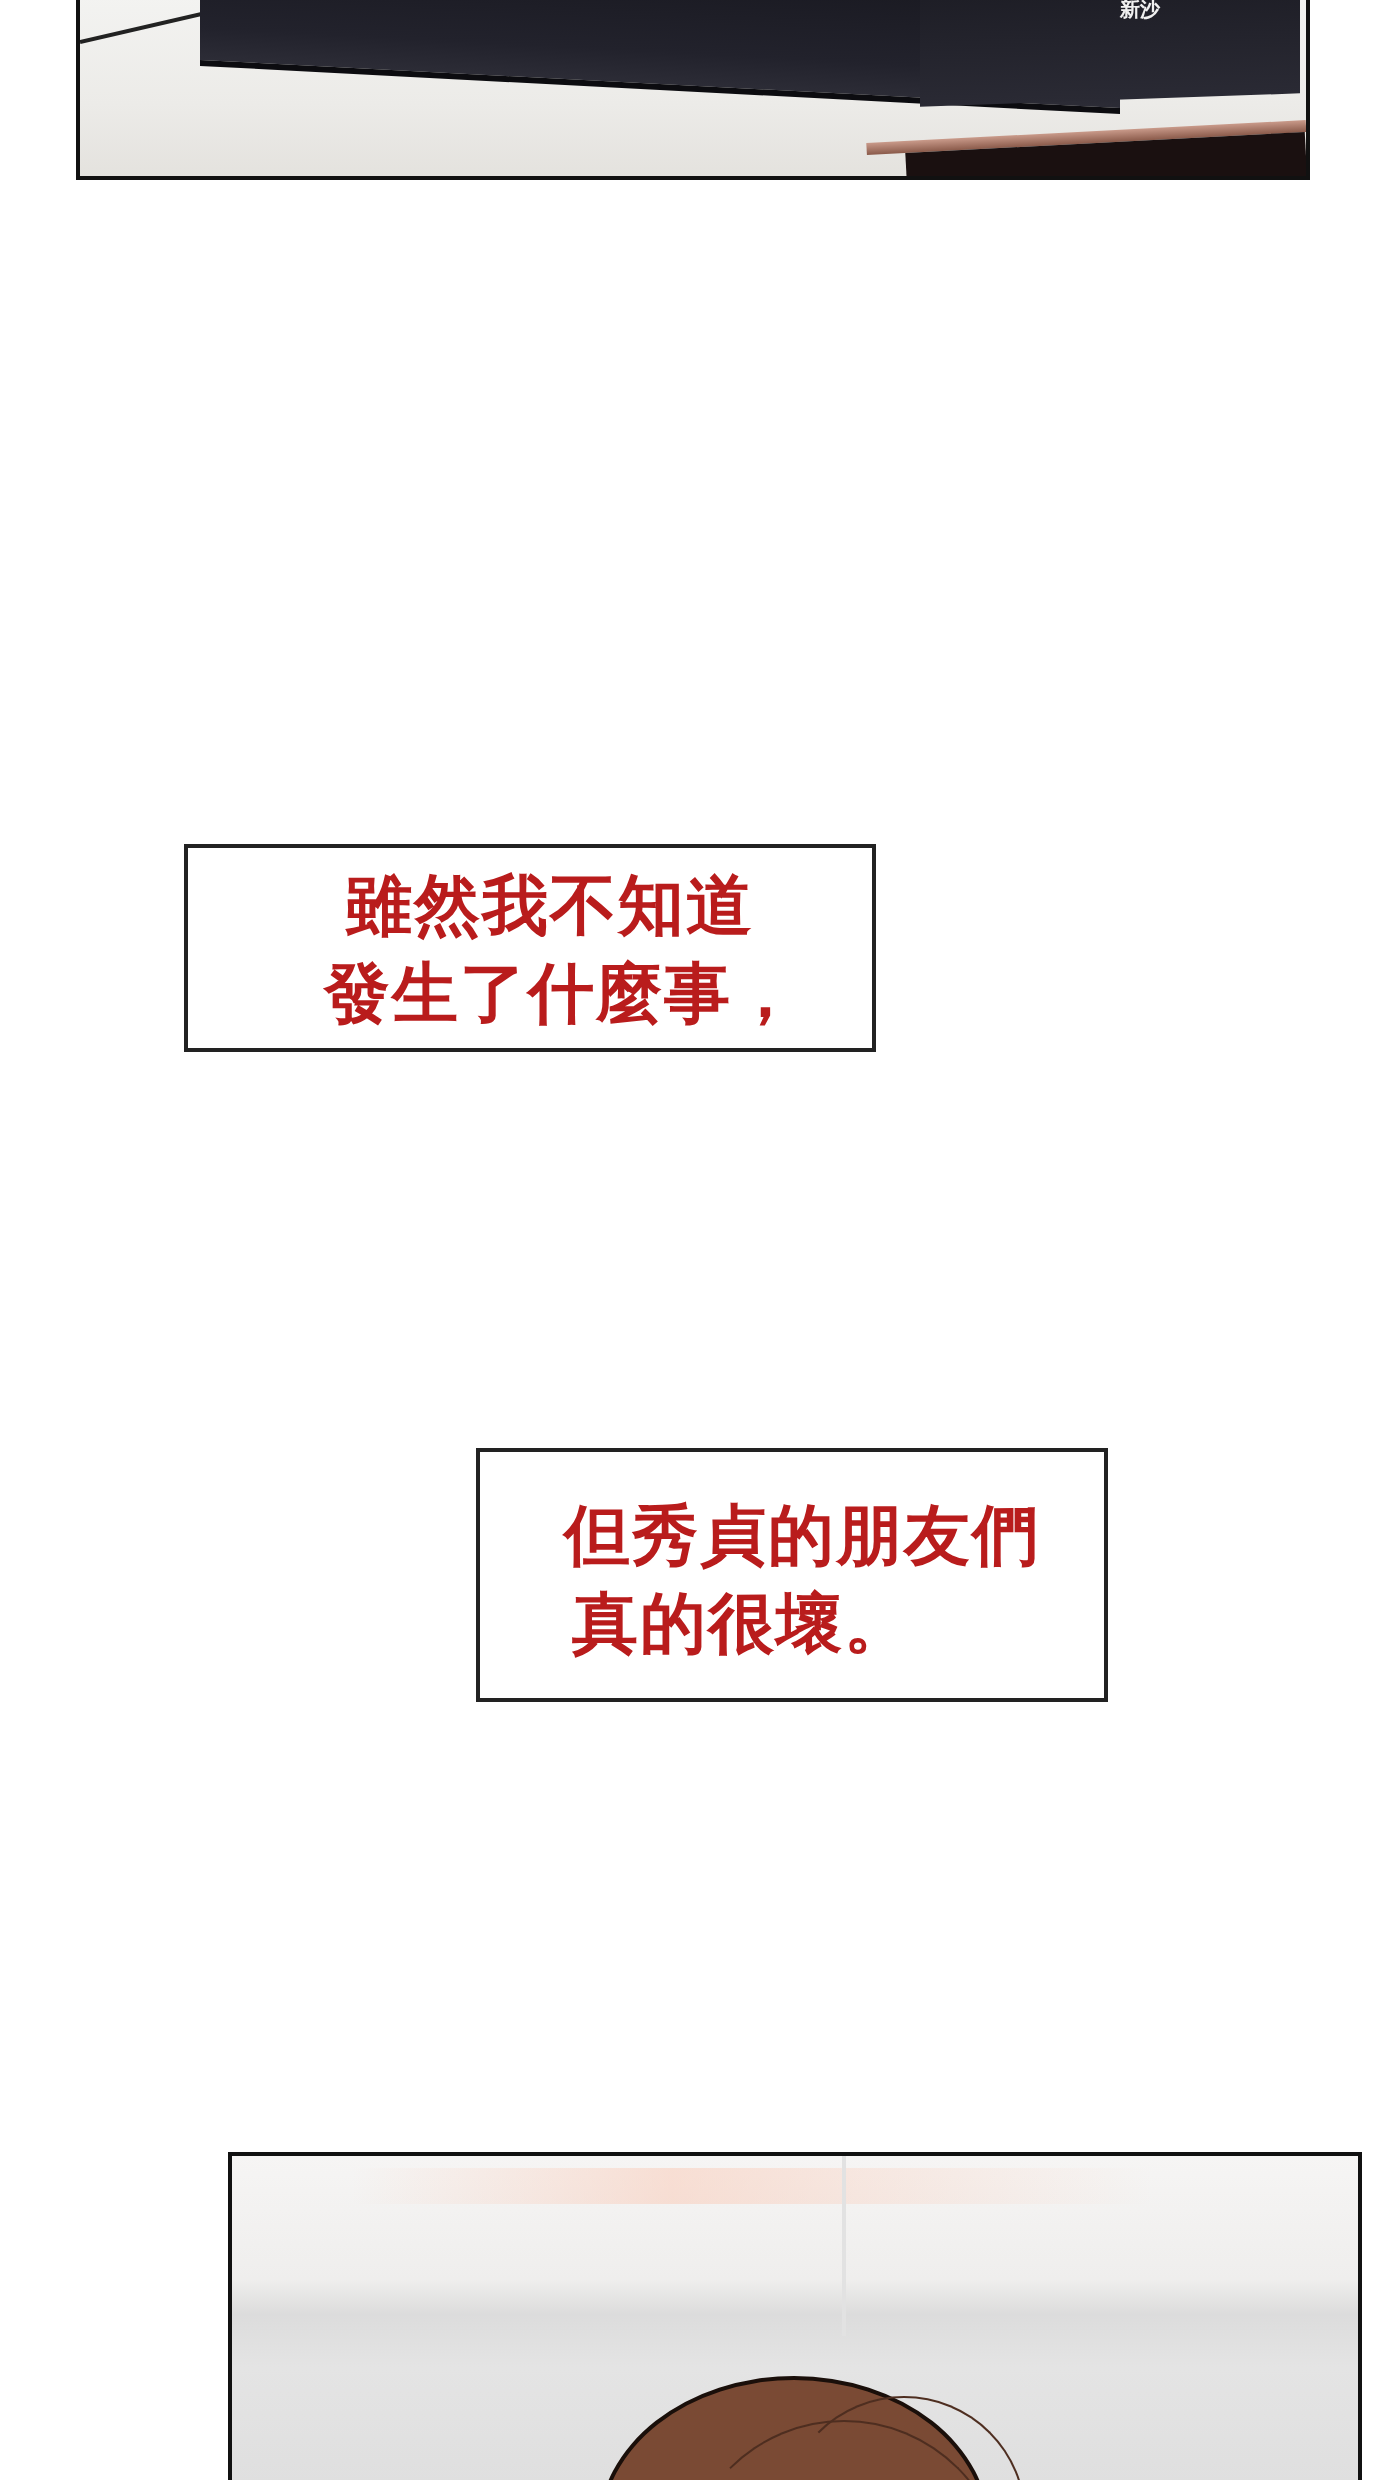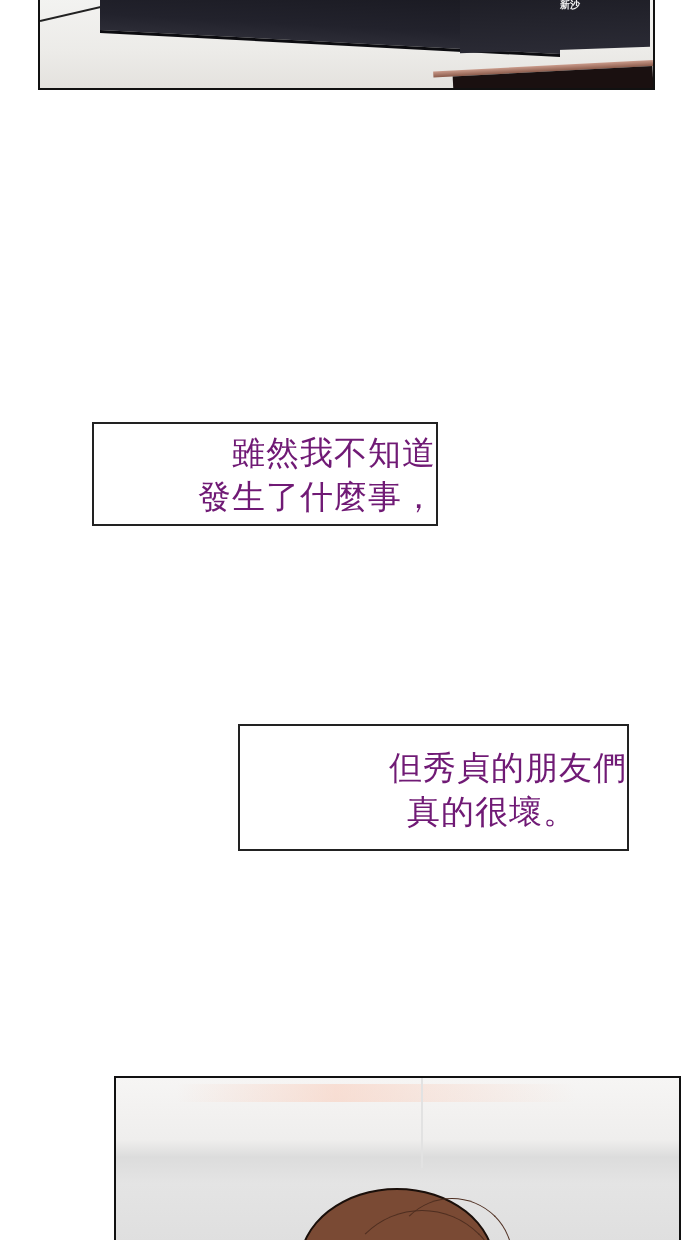--- a/index.html
+++ b/index.html
@@ -13,25 +13,25 @@
     transform: skewY(3deg); border-bottom:3px solid #0c0c10; }
   .tv-right { position:absolute; left:420px; top:-10px; width:190px; height:62px;
     background: linear-gradient(180deg,#1c1c24,#2a2a34); transform: skewY(-2deg); }
   .tv-label { position:absolute; color:#f0f0f0; font-size:10px; font-family:"DejaVu Sans",sans-serif; font-weight:bold; }
   .floor-line { position:absolute; left:0; top:22px; width:160px; height:2px; background:#222; transform:rotate(-13deg); transform-origin:left; }
   .shelf-edge { position:absolute; right:0; top:62px; width:220px; height:6px;
     background: linear-gradient(180deg,#c99a8a,#8a5a4a); transform: rotate(-3deg); transform-origin:right; }
   .shelf-dark { position:absolute; right:0; top:68px; width:200px; height:24px; background:#1a1010; transform: rotate(-3deg); transform-origin:right; }
 
   .caption { position:absolute; background:#fff; border:2px solid #222; box-sizing:border-box;
-    font-weight:normal; color:#701a75; font-size:33px; line-height:44px; text-align:right; }
+    font-weight:bold; color:#b91c1c; font-size:33px; line-height:44px; text-align:center; }
   #caption-1 { left:92px; top:422px; width:346px; height:104px; padding-top:7px; }
   #caption-1 .l1 { padding-left:20px; }
   #caption-1 .l2 { padding-left:0px;margin-left:32px; }
-  #caption-2 { left:238px; top:724px; width:391px; height:127px; padding-top:20px; }
+  #caption-2 { left:238px; top:724px; width:316px; height:127px; padding-top:20px; }
   #caption-2 .l1 { padding-left:10px; }
   #caption-2 .l2 { padding-right:50px; }
   .line { display:block; white-space:nowrap; letter-spacing:1px; }
 
   #panel-bottom { left:114px; top:1076px; width:567px; height:180px;
     background: linear-gradient(180deg,#f6f5f4 0%,#efeeed 35%,#dcdcdc 45%,#e4e4e4 60%,#dedede 100%); }
   .wall-glow { position:absolute; left:60px; top:6px; width:400px; height:18px;
     background: linear-gradient(90deg, rgba(255,210,190,0) 0%, rgba(250,200,180,0.5) 40%, rgba(255,210,190,0) 100%); }
   .wall-seam { position:absolute; left:305px; top:0; width:2px; height:90px; background:#e2e2e2; }
   .head { position:absolute; left:183px; top:110px; width:192px; height:150px; border-radius:50% 50% 0 0;

